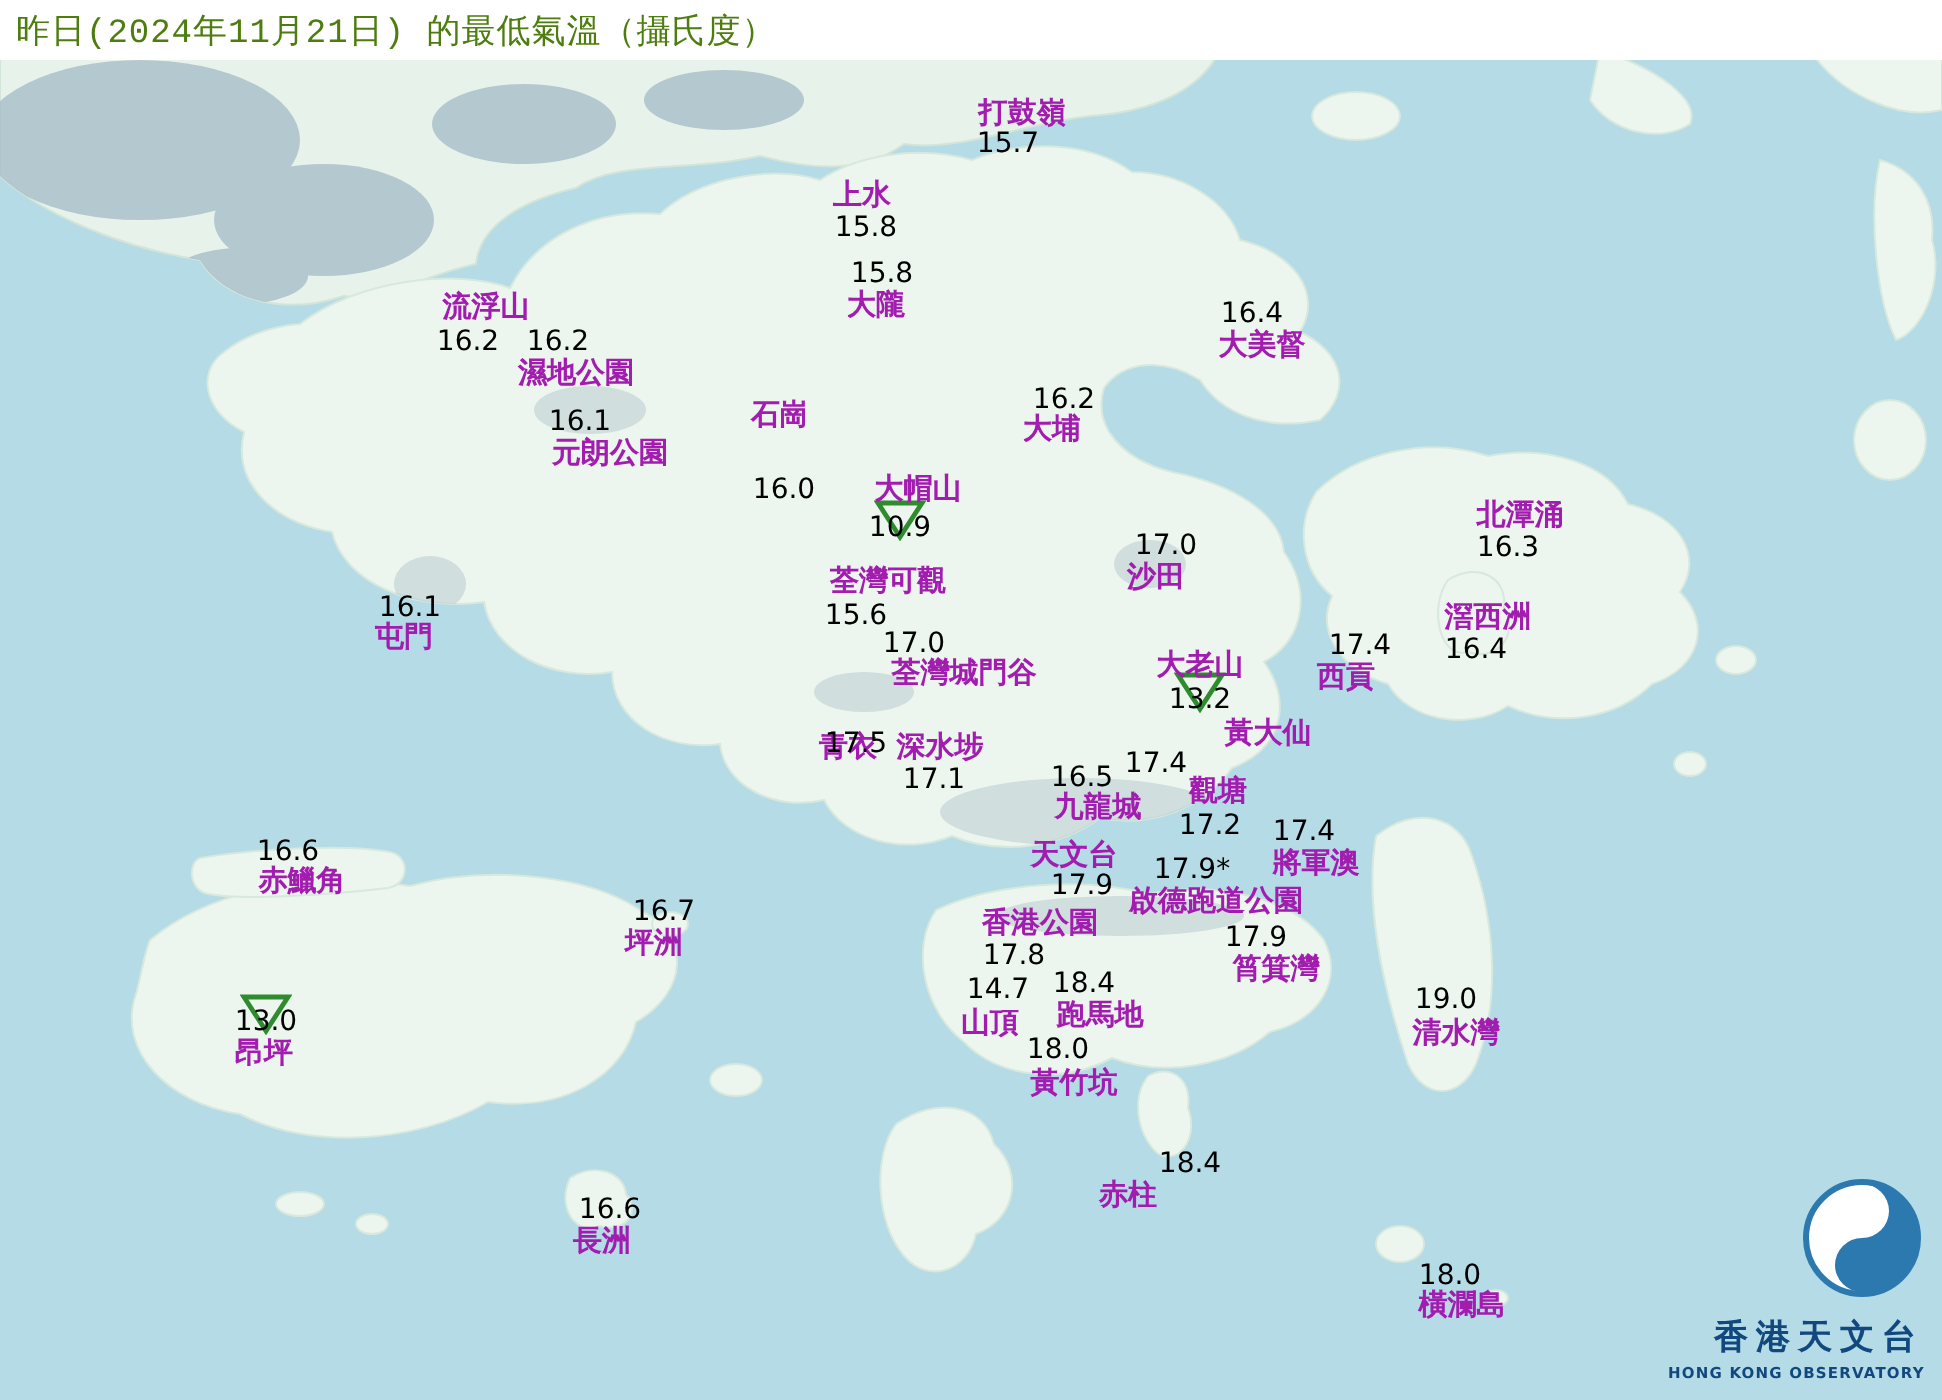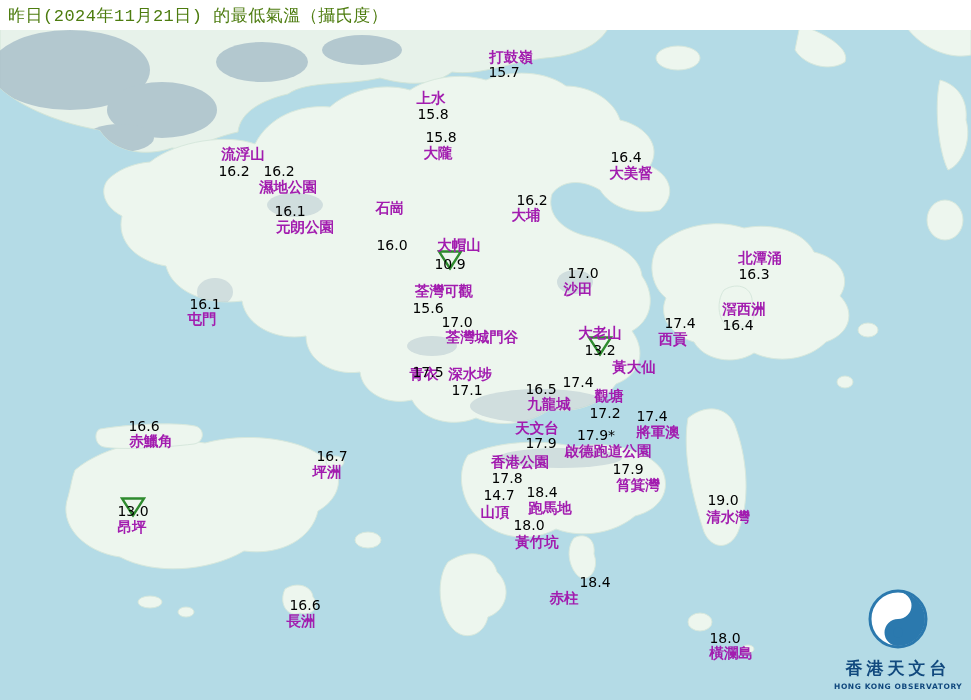--- a/index.html
+++ b/index.html
@@ -16,21 +16,21 @@
     font-family:Liberation Mono, monospace;
     font-size:17px;color:#4d7c0f;letter-spacing:0.5px;white-space:nowrap;
   }
   svg.basemap{position:absolute;top:0;left:0;z-index:1;}
   #stations{position:absolute;inset:0;z-index:3;}
   .st{position:absolute;transform:translate(-50%,-50%);white-space:nowrap;line-height:1;}
   .st.val{color:#000000;font-size:14px;z-index:4;}
   .st.nm{color:#a21caf;font-size:14.5px;font-weight:bold;z-index:3;}
   .tri{position:absolute;transform:translate(-50%,-50%);z-index:2;}
   .logo{
-    position:absolute;left:834px;top:588px;width:128px;text-align:center;z-index:5;
+    position:absolute;left:834px;top:588px;width:128px;text-align:right;z-index:5;
   }
   .logo .logo-zh{
     margin-top:3px;font-size:17px;font-weight:bold;color:#11497e;letter-spacing:4px;white-space:nowrap;
   }
   .logo .logo-en{
     margin-top:2px;font-size:7.5px;font-weight:bold;color:#11497e;letter-spacing:0.6px;white-space:nowrap;
   }
 </style>
 </head>
 <body>

